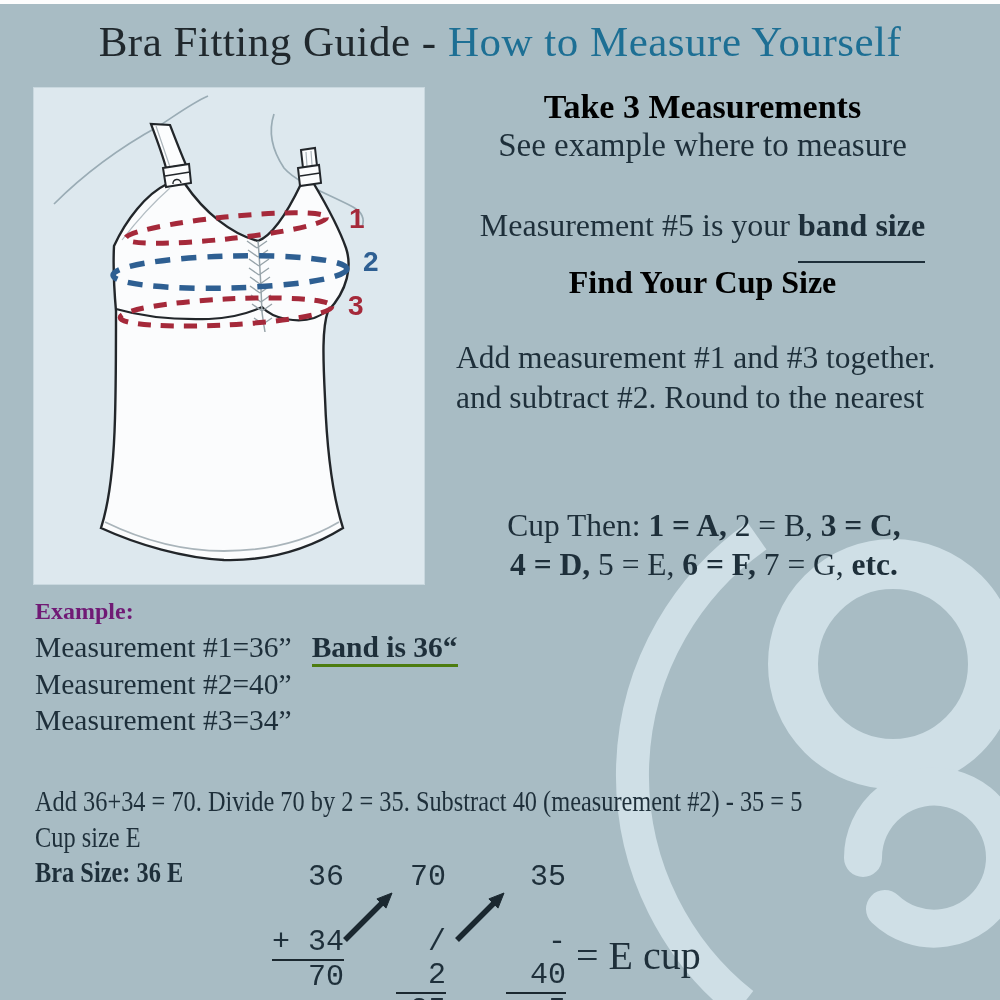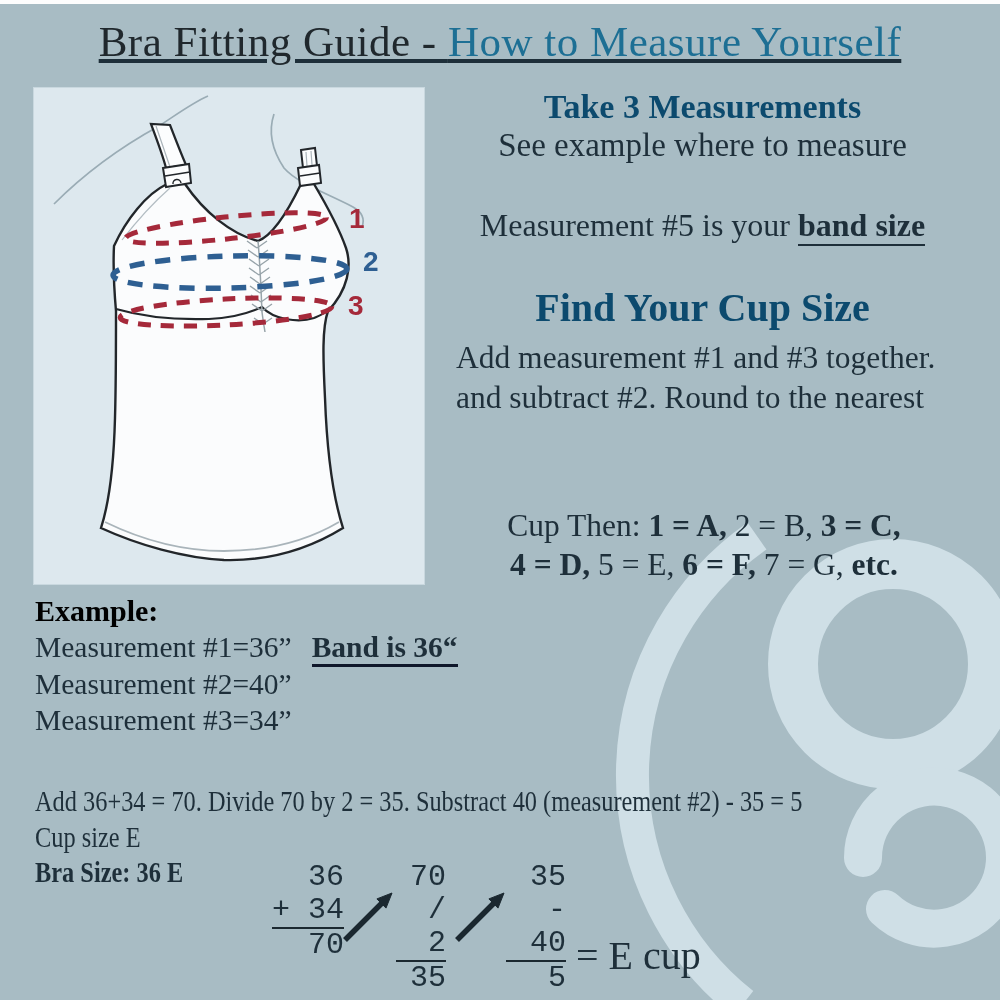--- a/index.html
+++ b/index.html
@@ -2,48 +2,48 @@
 <html><head>
 <meta charset="utf-8">
 <style>
   * { margin:0; padding:0; box-sizing:border-box; }
   html,body { width:1000px; }
   body { font-family:"Liberation Serif", serif; }
   .page { position:relative; width:1000px; height:1000px; background:#a8bcc4; overflow:hidden; color:#1e2f3a; }
   .wm { position:absolute; left:0; top:0; z-index:0; }
   .top-strip { position:absolute; left:0; top:0; width:1000px; height:4px; background:#fdfdfd; z-index:3; }
 
-  .title { position:absolute; left:0; top:17px; width:1000px; text-align:center; font-size:43px; letter-spacing:0.5px; z-index:2;text-decoration:underline; }
+  .title { position:absolute; left:0; top:17px; width:1000px; text-align:center; font-size:43px; letter-spacing:0.5px; z-index:2; }
   .t-dark { color:#20282d; }
   .t-teal { color:#1d6f94; }
 
   .panel { position:absolute; left:33px; top:87px; width:392px; height:498px; background:#dde8ee; border:1px solid #c9d8df; z-index:2; }
   .panel svg { display:block; }
 
-  .h-teal { position:absolute; left:430px; width:545px; text-align:center; color:#0c4a6e; font-weight:bold; z-index:2; }
+  .h-teal { position:absolute; left:430px; width:545px; text-align:center; color:#000000; font-weight:bold; z-index:2; }
   .h1 { top:88px; font-size:34px; }
-  .h2 { top:284px; font-size:40px; }
+  .h2 { top:264px; font-size:32px; }
   .sub { position:absolute; left:430px; top:127px; width:545px; text-align:center; font-size:33px; z-index:2; }
   .band-line { position:absolute; left:430px; top:207px; width:545px; text-align:center; font-size:32px; z-index:2; }
   .bold { font-weight:bold; }
-  .u { border-bottom:2.5px solid currentColor; padding-bottom:1px; }
+  .u { border-bottom:2.5px solid currentColor; padding-bottom:18px; }
 
   .para { position:absolute; left:456px; top:338px; width:520px; font-size:31.5px; line-height:40px; z-index:2; }
   .cups { position:absolute; left:430px; top:506px; width:548px; text-align:center; font-size:31.5px; line-height:39px; z-index:2; }
 
   .example { position:absolute; left:35px; top:593px; font-size:29.5px; line-height:36.3px; z-index:2; }
-  .ex-h { color:#000000; font-weight:bold; font-size:30px; }
-  .band-note { font-weight:bold; border-bottom:3px solid #0f172a; margin-left:20px; padding-bottom:1px; }
+  .ex-h { color:#701a75; font-weight:bold; font-size:24px; }
+  .band-note { font-weight:bold; border-bottom:3px solid #4d7c0f; margin-left:20px; padding-bottom:1px; }
 
   .calc { position:absolute; left:35px; top:784px; font-size:29px; line-height:35.6px; z-index:2; }
   .calc > div { transform:scaleX(0.84); transform-origin:left top; white-space:nowrap; }
   .c3 { font-weight:bold; }
 
   .mcol { position:absolute; top:861px; font-size:30px; line-height:33px; text-align:right; z-index:2;font-family:Liberation Mono, monospace; }
-  .mcol .mid { border-bottom:2.5px solid #1b2830; }
+  .mcol .mid { border-bottom:2.5px solid #1b2830;margin-top:32px; }
   .col1 { left:272px; width:72px; }
   .col2 { left:396px; width:50px; }
   .col3 { left:506px; width:60px; }
   .result { position:absolute; left:576px; top:932px; font-size:40px; z-index:2; white-space:nowrap; }
   .arrows { position:absolute; left:335px; top:880px; z-index:2; }
 </style>
 </head>
 <body>
 
 <div class="page">

